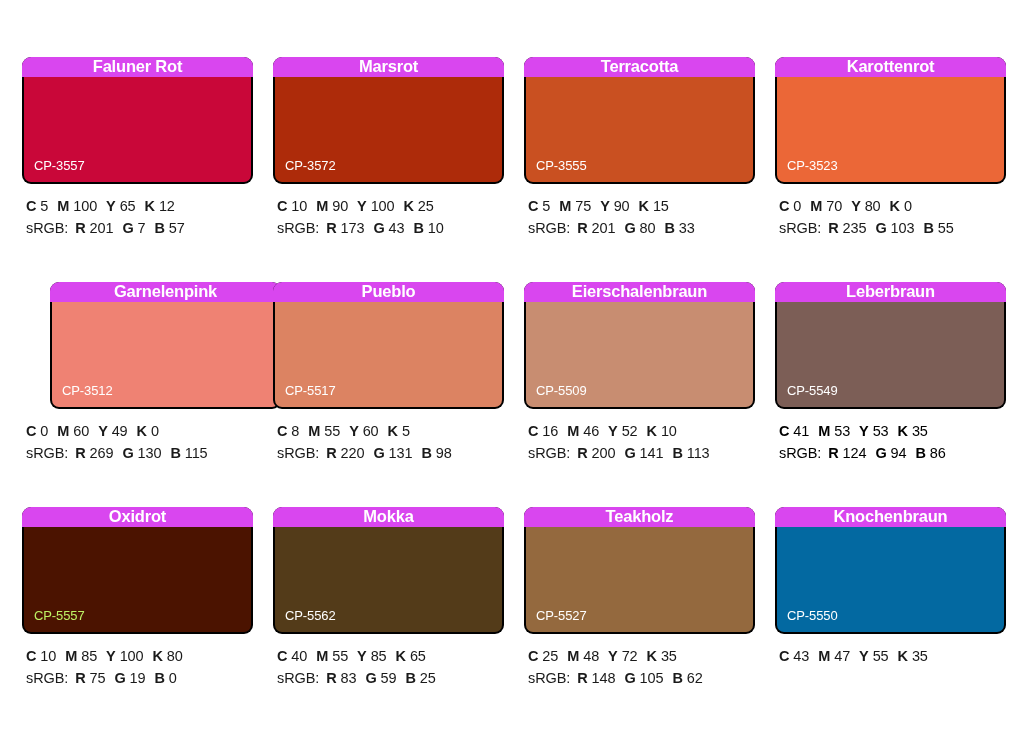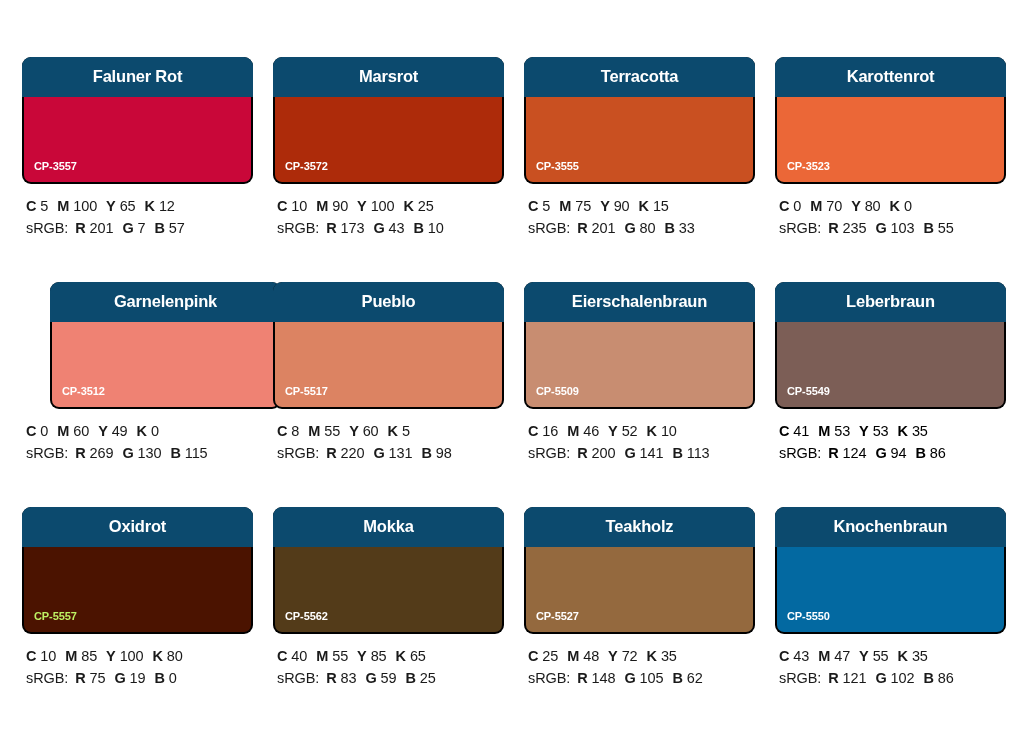--- a/index.html
+++ b/index.html
@@ -43,22 +43,22 @@
     height: 127px;
     border-radius: 9px;
     background: #000000;
     overflow: hidden;
     position: relative;
     display: flex;
     flex-direction: column;
   }
 
   .card-header {
-    height: 40px;
-    background: #0c4a6e;
+    height: 20px;
+    background: #d946ef;
     color: #ffffff;
     display: flex;
     align-items: center;
     justify-content: center;
     font-size: 16.5px;
     font-weight: bold;
     letter-spacing: -0.2px;
     line-height: 1;
     padding: 0 6px 2px 6px;
     white-space: nowrap;
@@ -68,22 +68,22 @@
     flex: 1 1 auto;
     position: relative;
     margin: 0 2px 2px 2px;
     border-radius: 0 0 7px 7px;
     display: flex;
     align-items: flex-end;
   }
 
   .swatch-code {
     color: #ffffff;
-    font-size: 11px;
-    font-weight: bold;
+    font-size: 13px;
+    font-weight: normal;
     letter-spacing: -0.1px;
     padding: 0 0 10px 10px;
     line-height: 1;
     white-space: nowrap;
   }
 
   
   .values {
     padding: 11px 0 0 4px;
     color: #1a1a1a;
@@ -249,17 +249,16 @@
       </div>
       <div class="cell">
         <div class="card" style="background: rgb(0, 0, 0);">
           <div class="card-header" style="color: rgb(255, 255, 255);">Knochenbraun</div>
           <div class="card-swatch" style="background: #0369a1; align-items: flex-end;">
             <div class="swatch-code" style="color: rgb(255, 255, 255);">CP-5550</div>
           </div>
         </div>
         <div class="values" style="color: rgb(26, 26, 26);">
           <div class="val-line"><span class="pair"><span class="lbl">C</span> <span class="num">43</span></span><span class="pair"><span class="lbl">M</span> <span class="num">47</span></span><span class="pair"><span class="lbl">Y</span> <span class="num">55</span></span><span class="pair"><span class="lbl">K</span> <span class="num">35</span></span></div>
-          <div class="val-line"><span class="prefix">sRGB:</span><span class="pair"><span class="lbl">R</span> <span class="num">121</span></span><span class="pair"><span class="lbl">G</span> <span class="num">102</span></span><span class="pair"><span class="lbl">B</span> <span class="num">86</span></span></div>
         </div>
       </div>
     </div>
 </div>
 
 </body></html>

